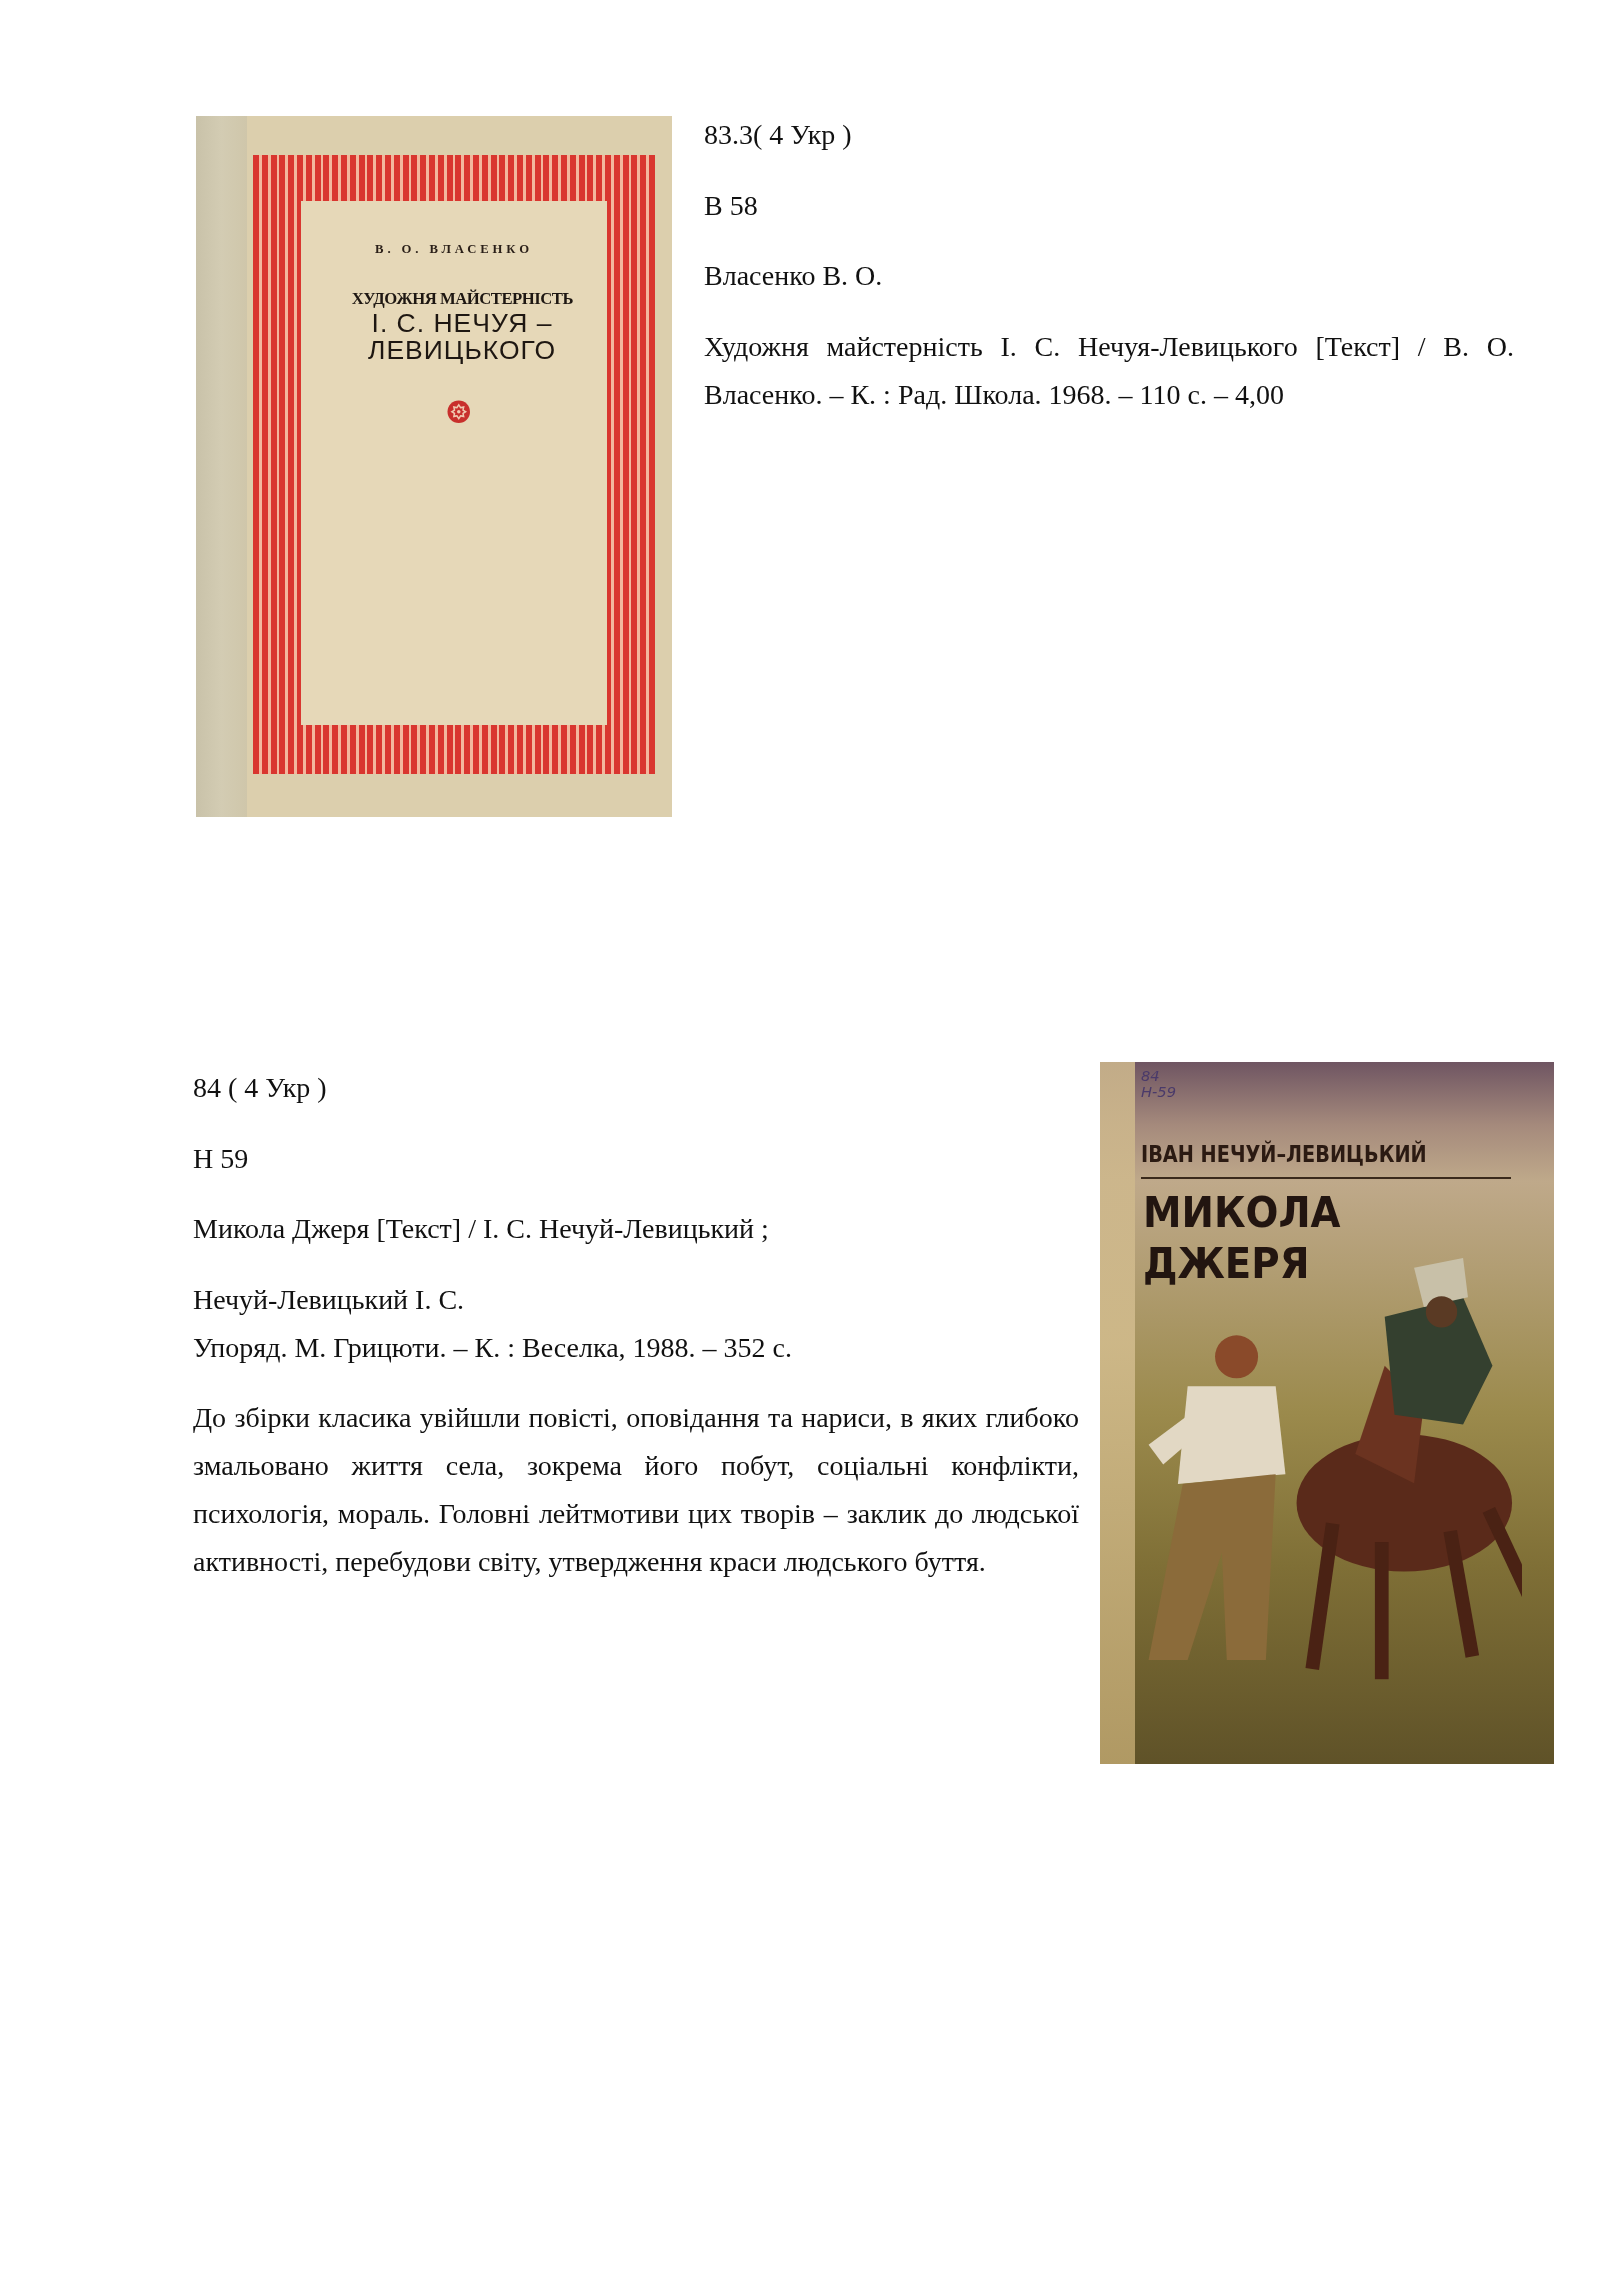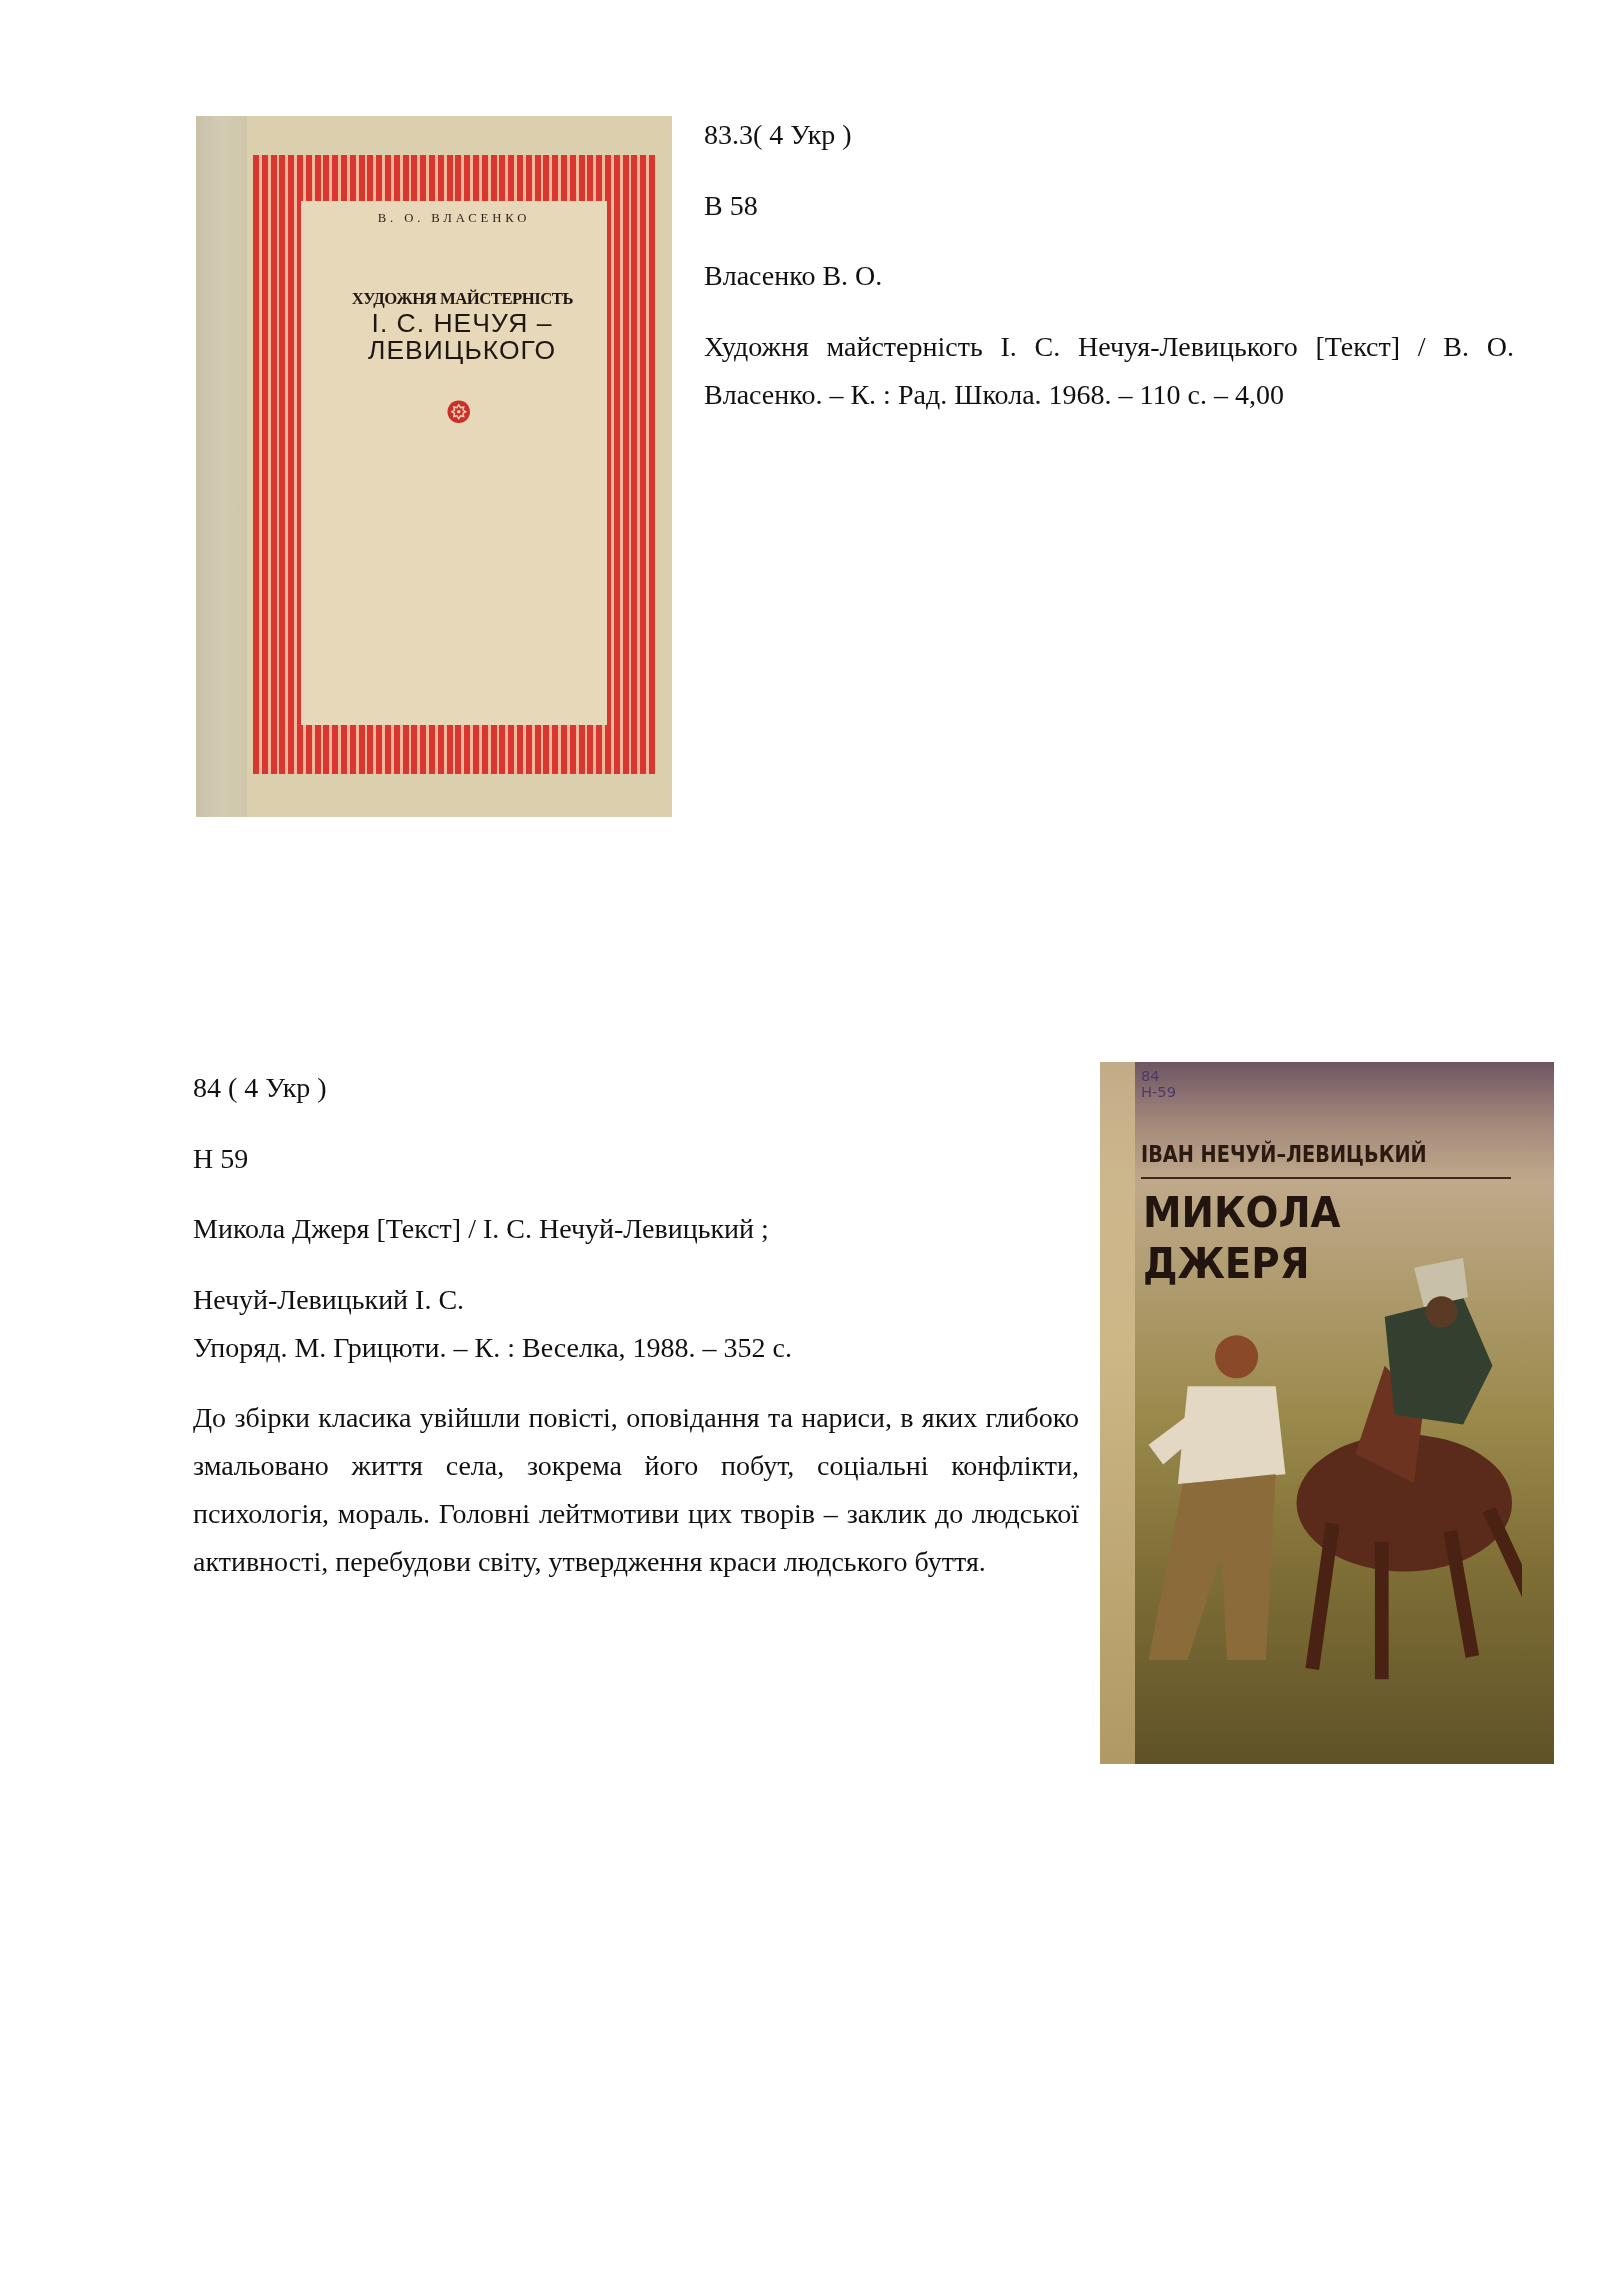--- a/index.html
+++ b/index.html
@@ -27,22 +27,22 @@
     .cover1 .frame {
       position: absolute; left: 57px; top: 39px; width: 402px; height: 619px;
       background:
         repeating-linear-gradient(90deg, #d9362f 0 5.9px, #f3b79d 5.9px 8.8px);
     }
     .cover1 .inner {
       position: absolute; left: 105px; top: 85px; width: 306px; height: 524px;
       background: #e6d8b8;
     }
     .cover1 .c-author {
-      position: absolute; left: 105px; top: 95px; width: 306px; text-align: center;
-      font-size: 12.7px; font-weight: normal; letter-spacing: 3.9px; color: #2a1f18;
+      position: absolute; left: 105px; top: 126px; width: 306px; text-align: center;
+      font-size: 12.7px; font-weight: bold; letter-spacing: 3.9px; color: #2a1f18;
     }
     .cover1 .c-title1 {
       position: absolute; left: 105px; top: 173px; width: 272px; text-align: right;
       font-size: 16.7px; font-weight: bold; color: #1e1712; letter-spacing: -0.5px;
     }
     .cover1 .c-title2 {
       position: absolute; left: 105px; top: 189px; width: 322px; text-align: center;
       font-family: "Liberation Sans", sans-serif;
       font-size: 26.5px; line-height: 27.4px; color: #1e1712; letter-spacing: 1px;
     }
@@ -57,21 +57,21 @@
       background:
         linear-gradient(180deg, #6f5562 0%, #a58a7c 9%, #bfa98a 17%, #b19d72 30%, #9b8a4c 50%, #7f6f36 72%, #5f5228 100%);
     }
     .cover2 .spine {
       position: absolute; left: 0; top: 0; width: 35px; height: 100%;
       background: linear-gradient(180deg, #cbb58c 0%, #d1bb8c 40%, #b9a16a 100%);
       opacity: 0.9;
     }
     .cover2 .stamp {
       position: absolute; left: 41px; top: 5.9px; font-size: 14.7px; line-height: 15.7px;
-      color: #4a3a6a; font-family: "DejaVu Sans", sans-serif;
+      color: #4a3a6a; font-style: italic; font-family: "DejaVu Sans", sans-serif;
     }
     .cover2 .c-author {
       position: absolute; left: 41px; top: 78px; font-family: "DejaVu Sans", sans-serif;
       font-weight: bold; font-size: 23.5px; letter-spacing: 0px; color: #2b1a12;
       transform: scaleX(0.82); transform-origin: left center; white-space: nowrap;
     }
     .cover2 .rule {
       position: absolute; left: 41px; top: 115px; width: 370px; height: 2px; background: #3a2a1c;
     }
     .cover2 .c-title {

